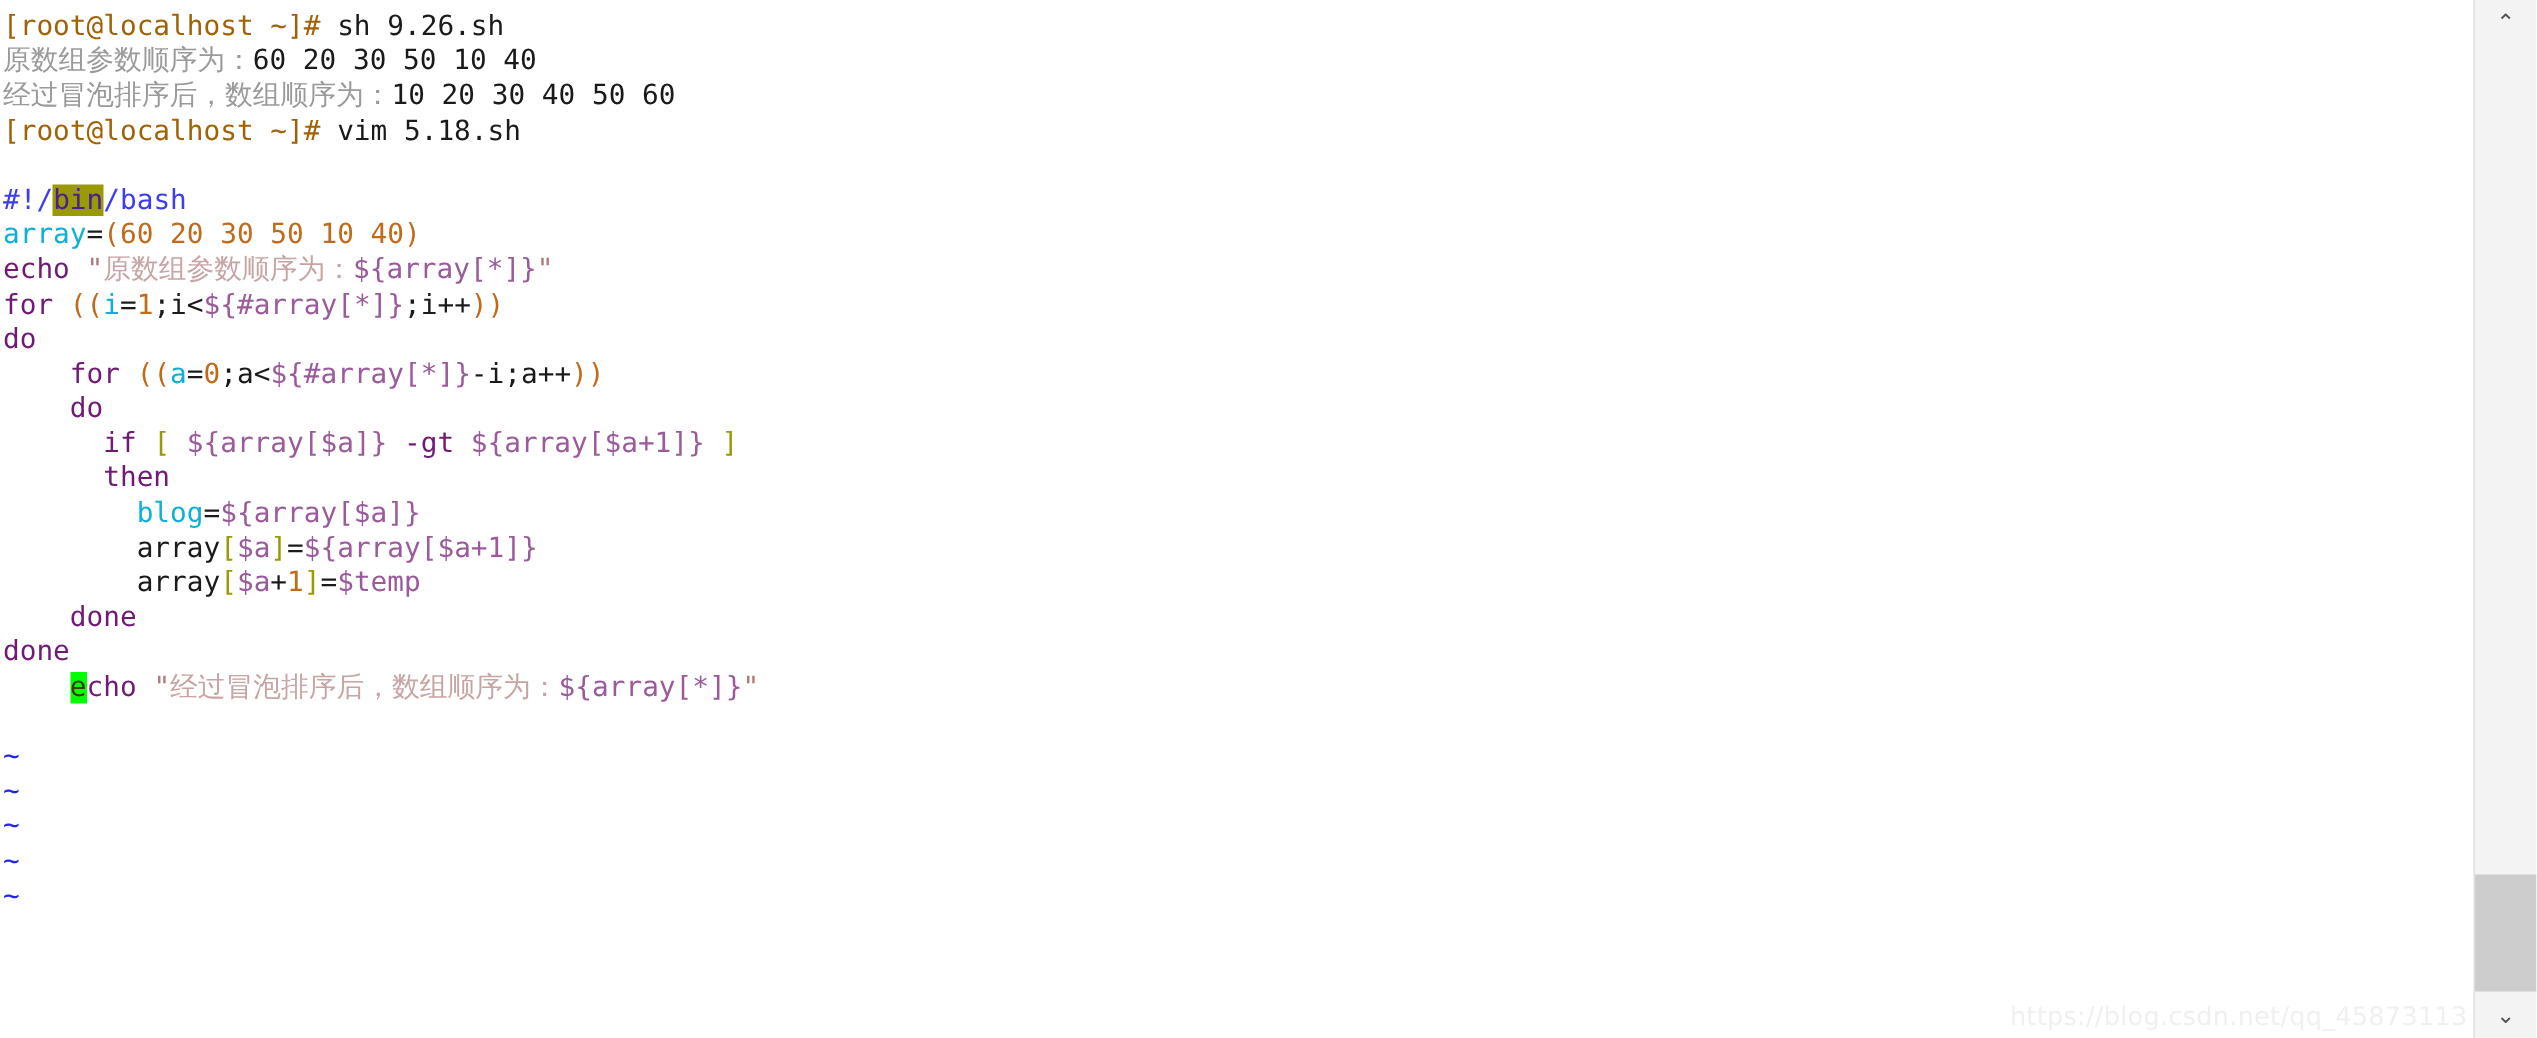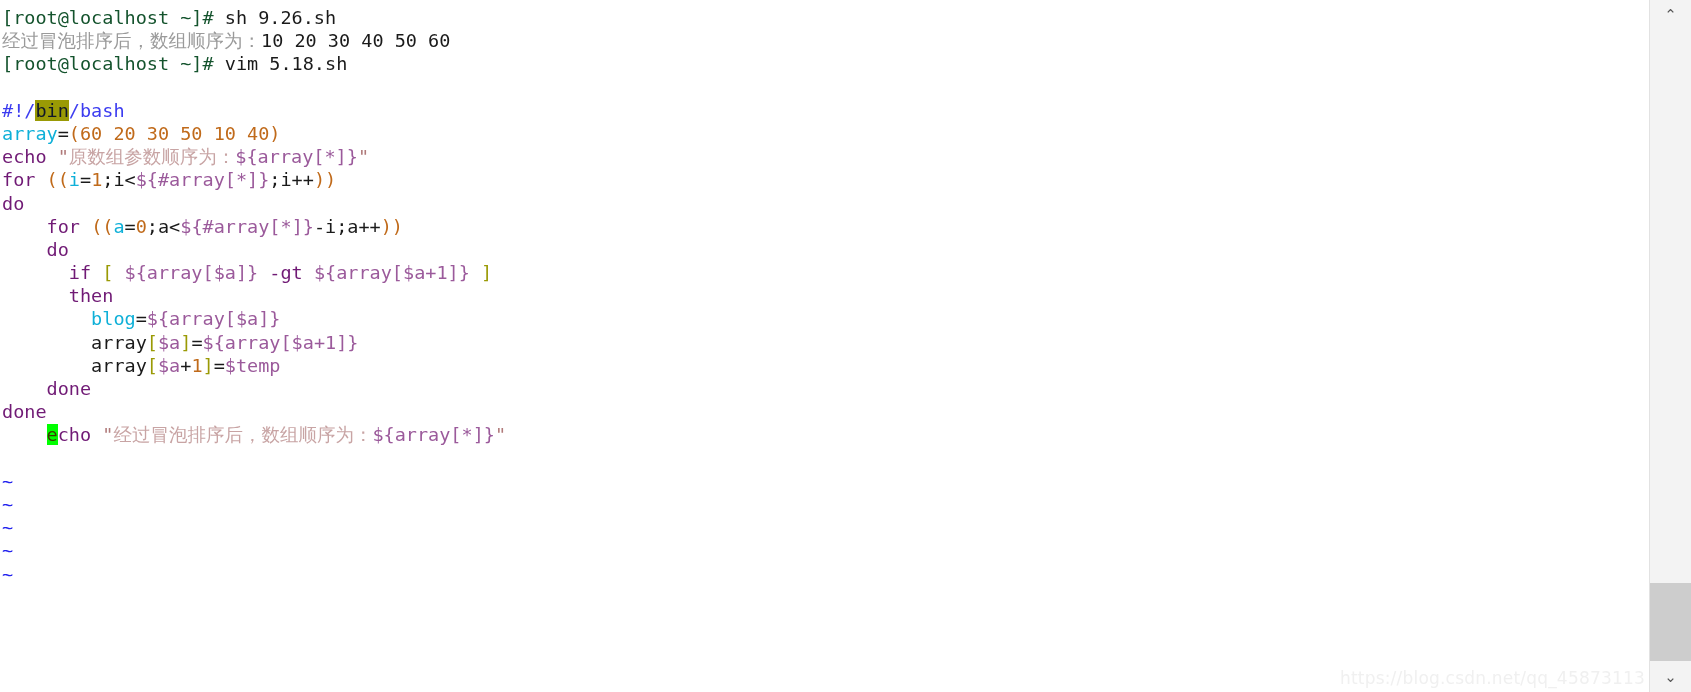--- a/index.html
+++ b/index.html
@@ -35,37 +35,37 @@
     height: 23.2px;
     line-height: 23.2px;
     font-size: 18.5px;
     white-space: pre;
     letter-spacing: 0px;
   }
   .blank { height: 23.2px; }
 
   
   .c-plain   { color: #1a1a1a; }
-  .c-prompt  { color: #14532d; }
+  .c-prompt  { color: #a16207; }
   .c-cnout   { color: #9a9a9a; }
   .c-comment { color: #3c3cf0; }          
   .c-kw      { color: #701a75; }          
   .c-var     { color: #0fb0d8; }          
   .c-const   { color: #c06a1a; }          
   .c-str     { color: #c8a4a4; }          
   .c-quote   { color: #b07a7a; }          
   .c-subst   { color: #9b5a9b; margin-top: 20px; }          
   .c-bracket { color: #9a9a05; }          
   .c-paren   { color: #c06a1a; }          
   .c-op      { color: #1a1a1a; }
   .c-tilde   { color: #2222ee; }
 
   .hl-search {
     background: #9a9a05;
-    color: #0f172a;
+    color: #4c1d95;
   }
   .cursor {
     background: #00ff00;
     color: #3a3a00;
   }
 
   
   #scrollbar {
     position: absolute;
     right: 0;
@@ -111,20 +111,21 @@
 </style>
 </head>
 <body>
 
 <div id="screen">
 
   <div id="terminal">
 
     <div class="line"><span class="c-prompt">[root@localhost ~]# </span><span class="c-plain">sh 9.26.sh</span></div>
 
+    <div class="line"><span class="c-cnout">原数组参数顺序为：</span><span class="c-plain">60 20 30 50 10 40</span></div>
 
     <div class="line"><span class="c-cnout">经过冒泡排序后，数组顺序为：</span><span class="c-plain">10 20 30 40 50 60</span></div>
 
     <div class="line"><span class="c-prompt">[root@localhost ~]# </span><span class="c-plain">vim 5.18.sh</span></div>
 
     <div class="blank"></div>
 
     <div class="line"><span class="c-comment">#!</span><span class="c-comment">/</span><span class="hl-search">bin</span><span class="c-comment">/</span><span class="c-comment">bash</span></div>
 
     <div class="line"><span class="c-var">array</span><span class="c-op">=</span><span class="c-paren">(</span><span class="c-const">60 20 30 50 10 40</span><span class="c-paren">)</span></div>

